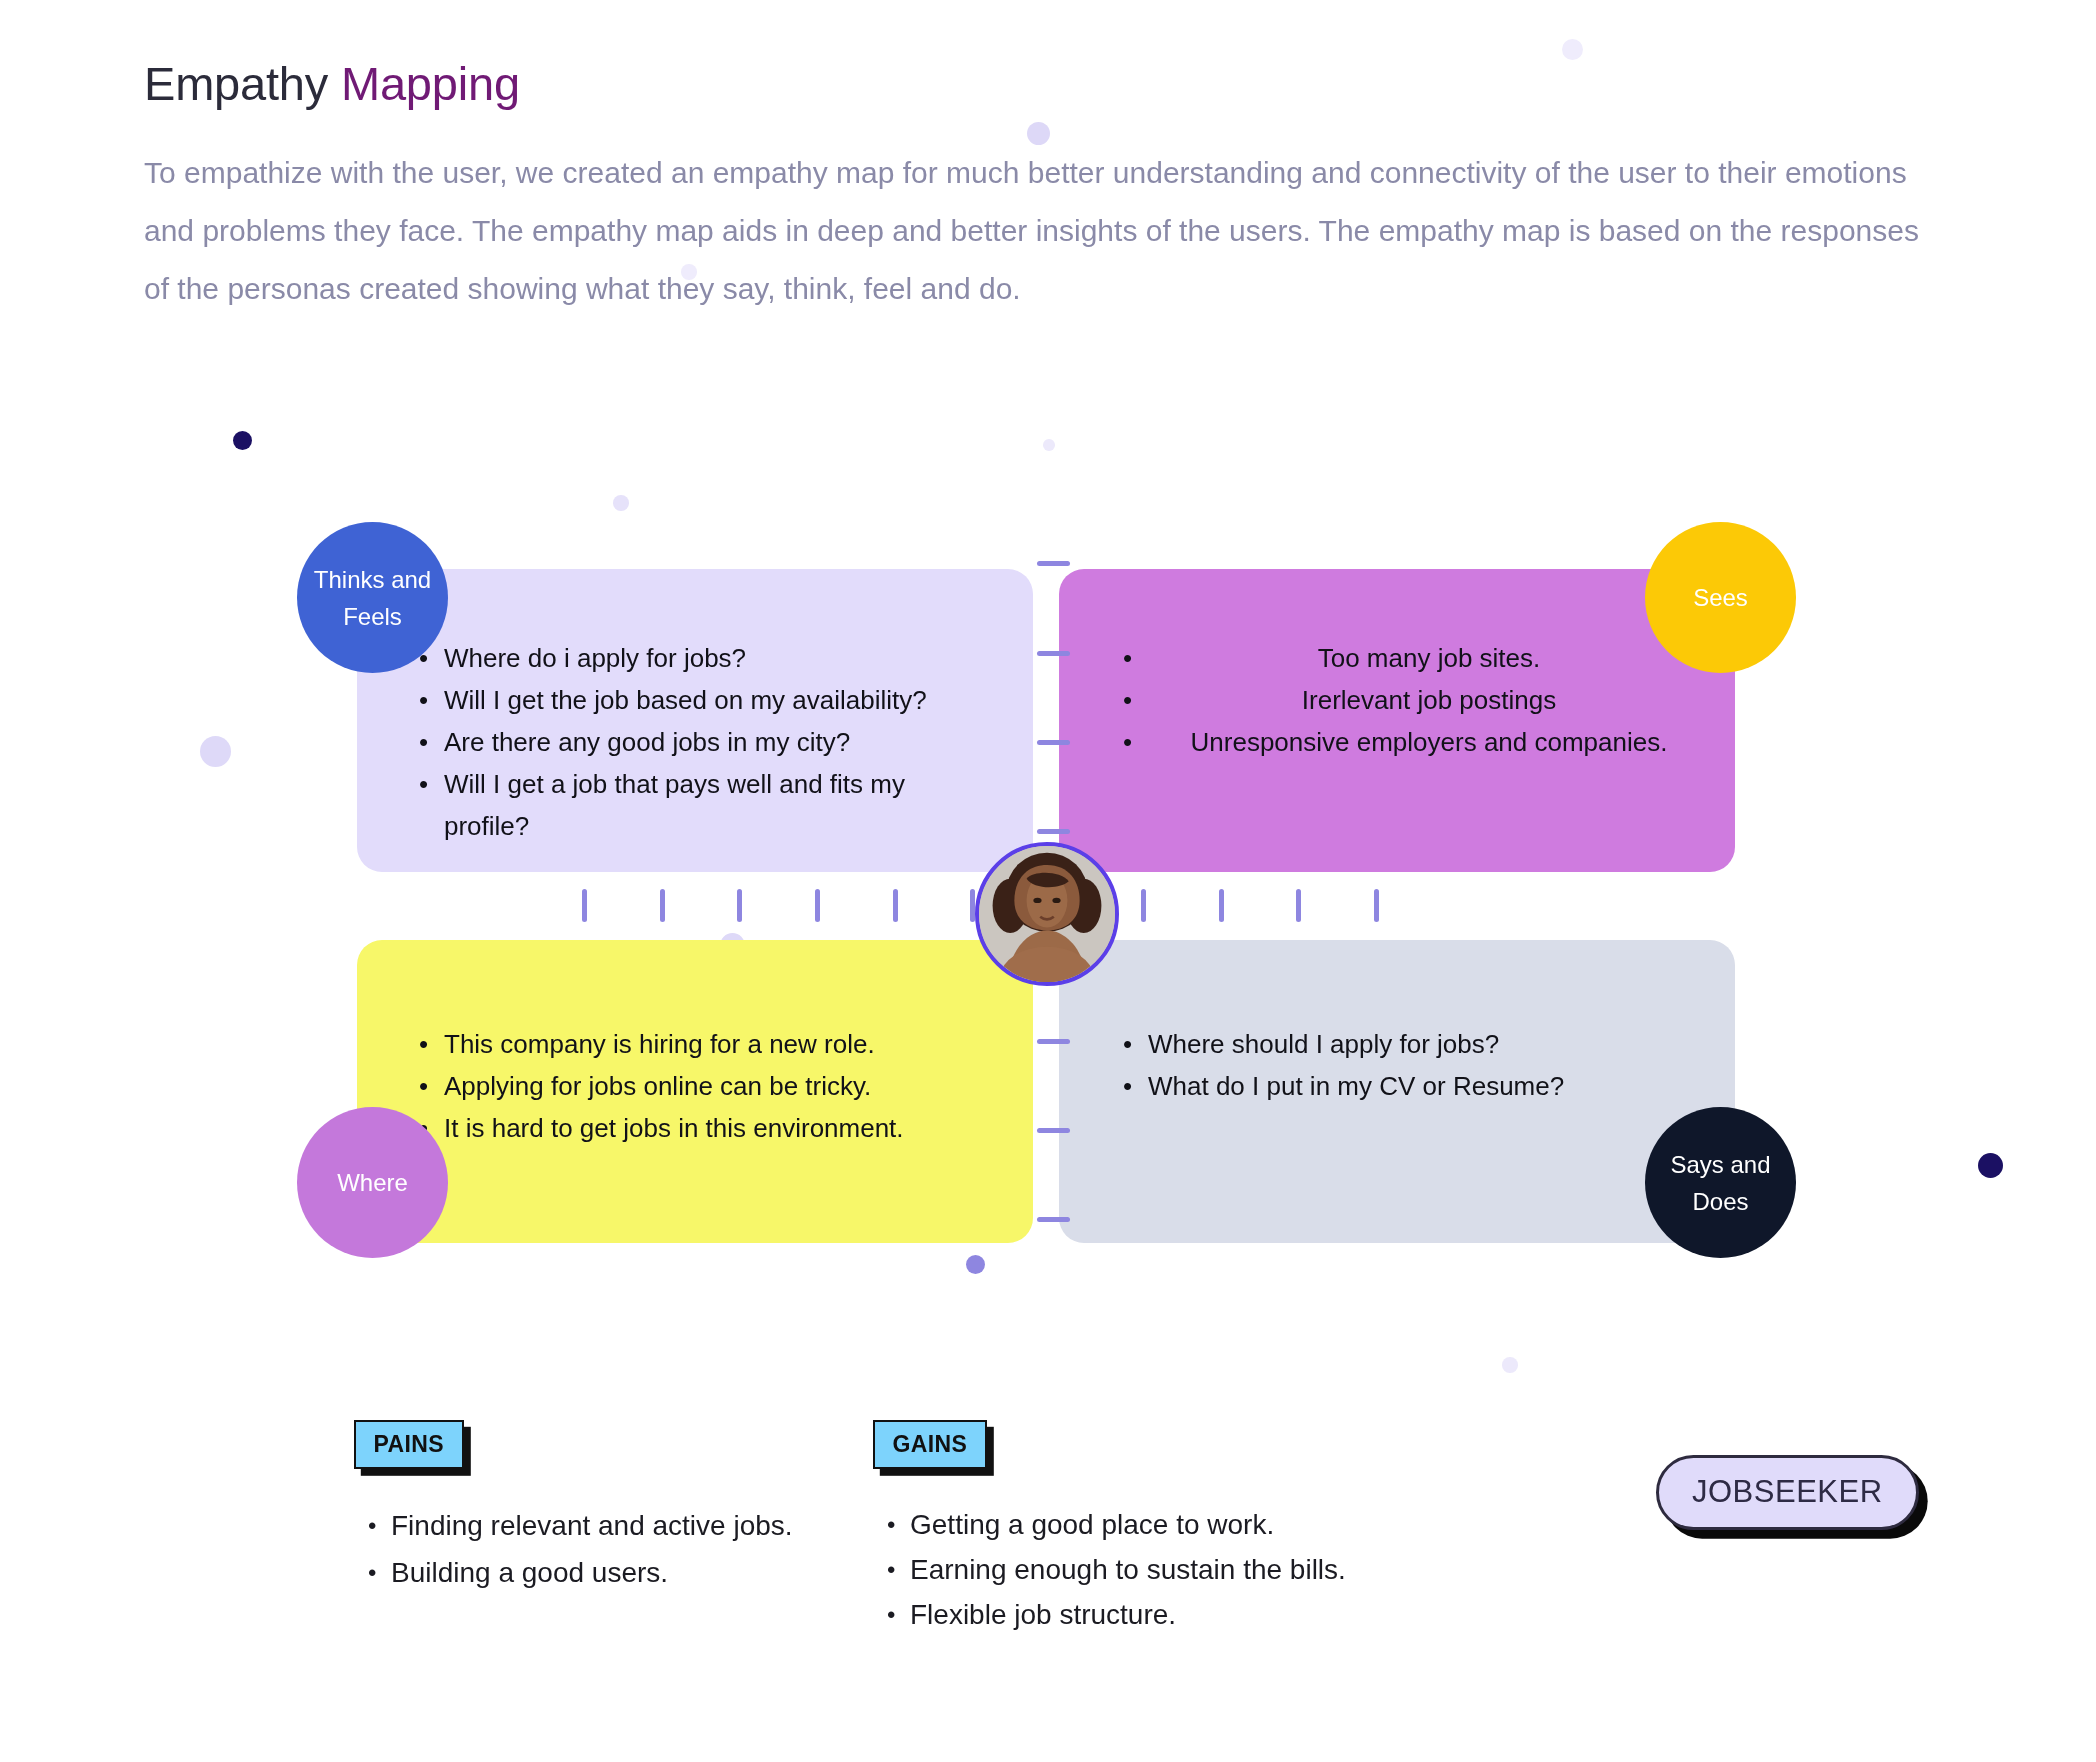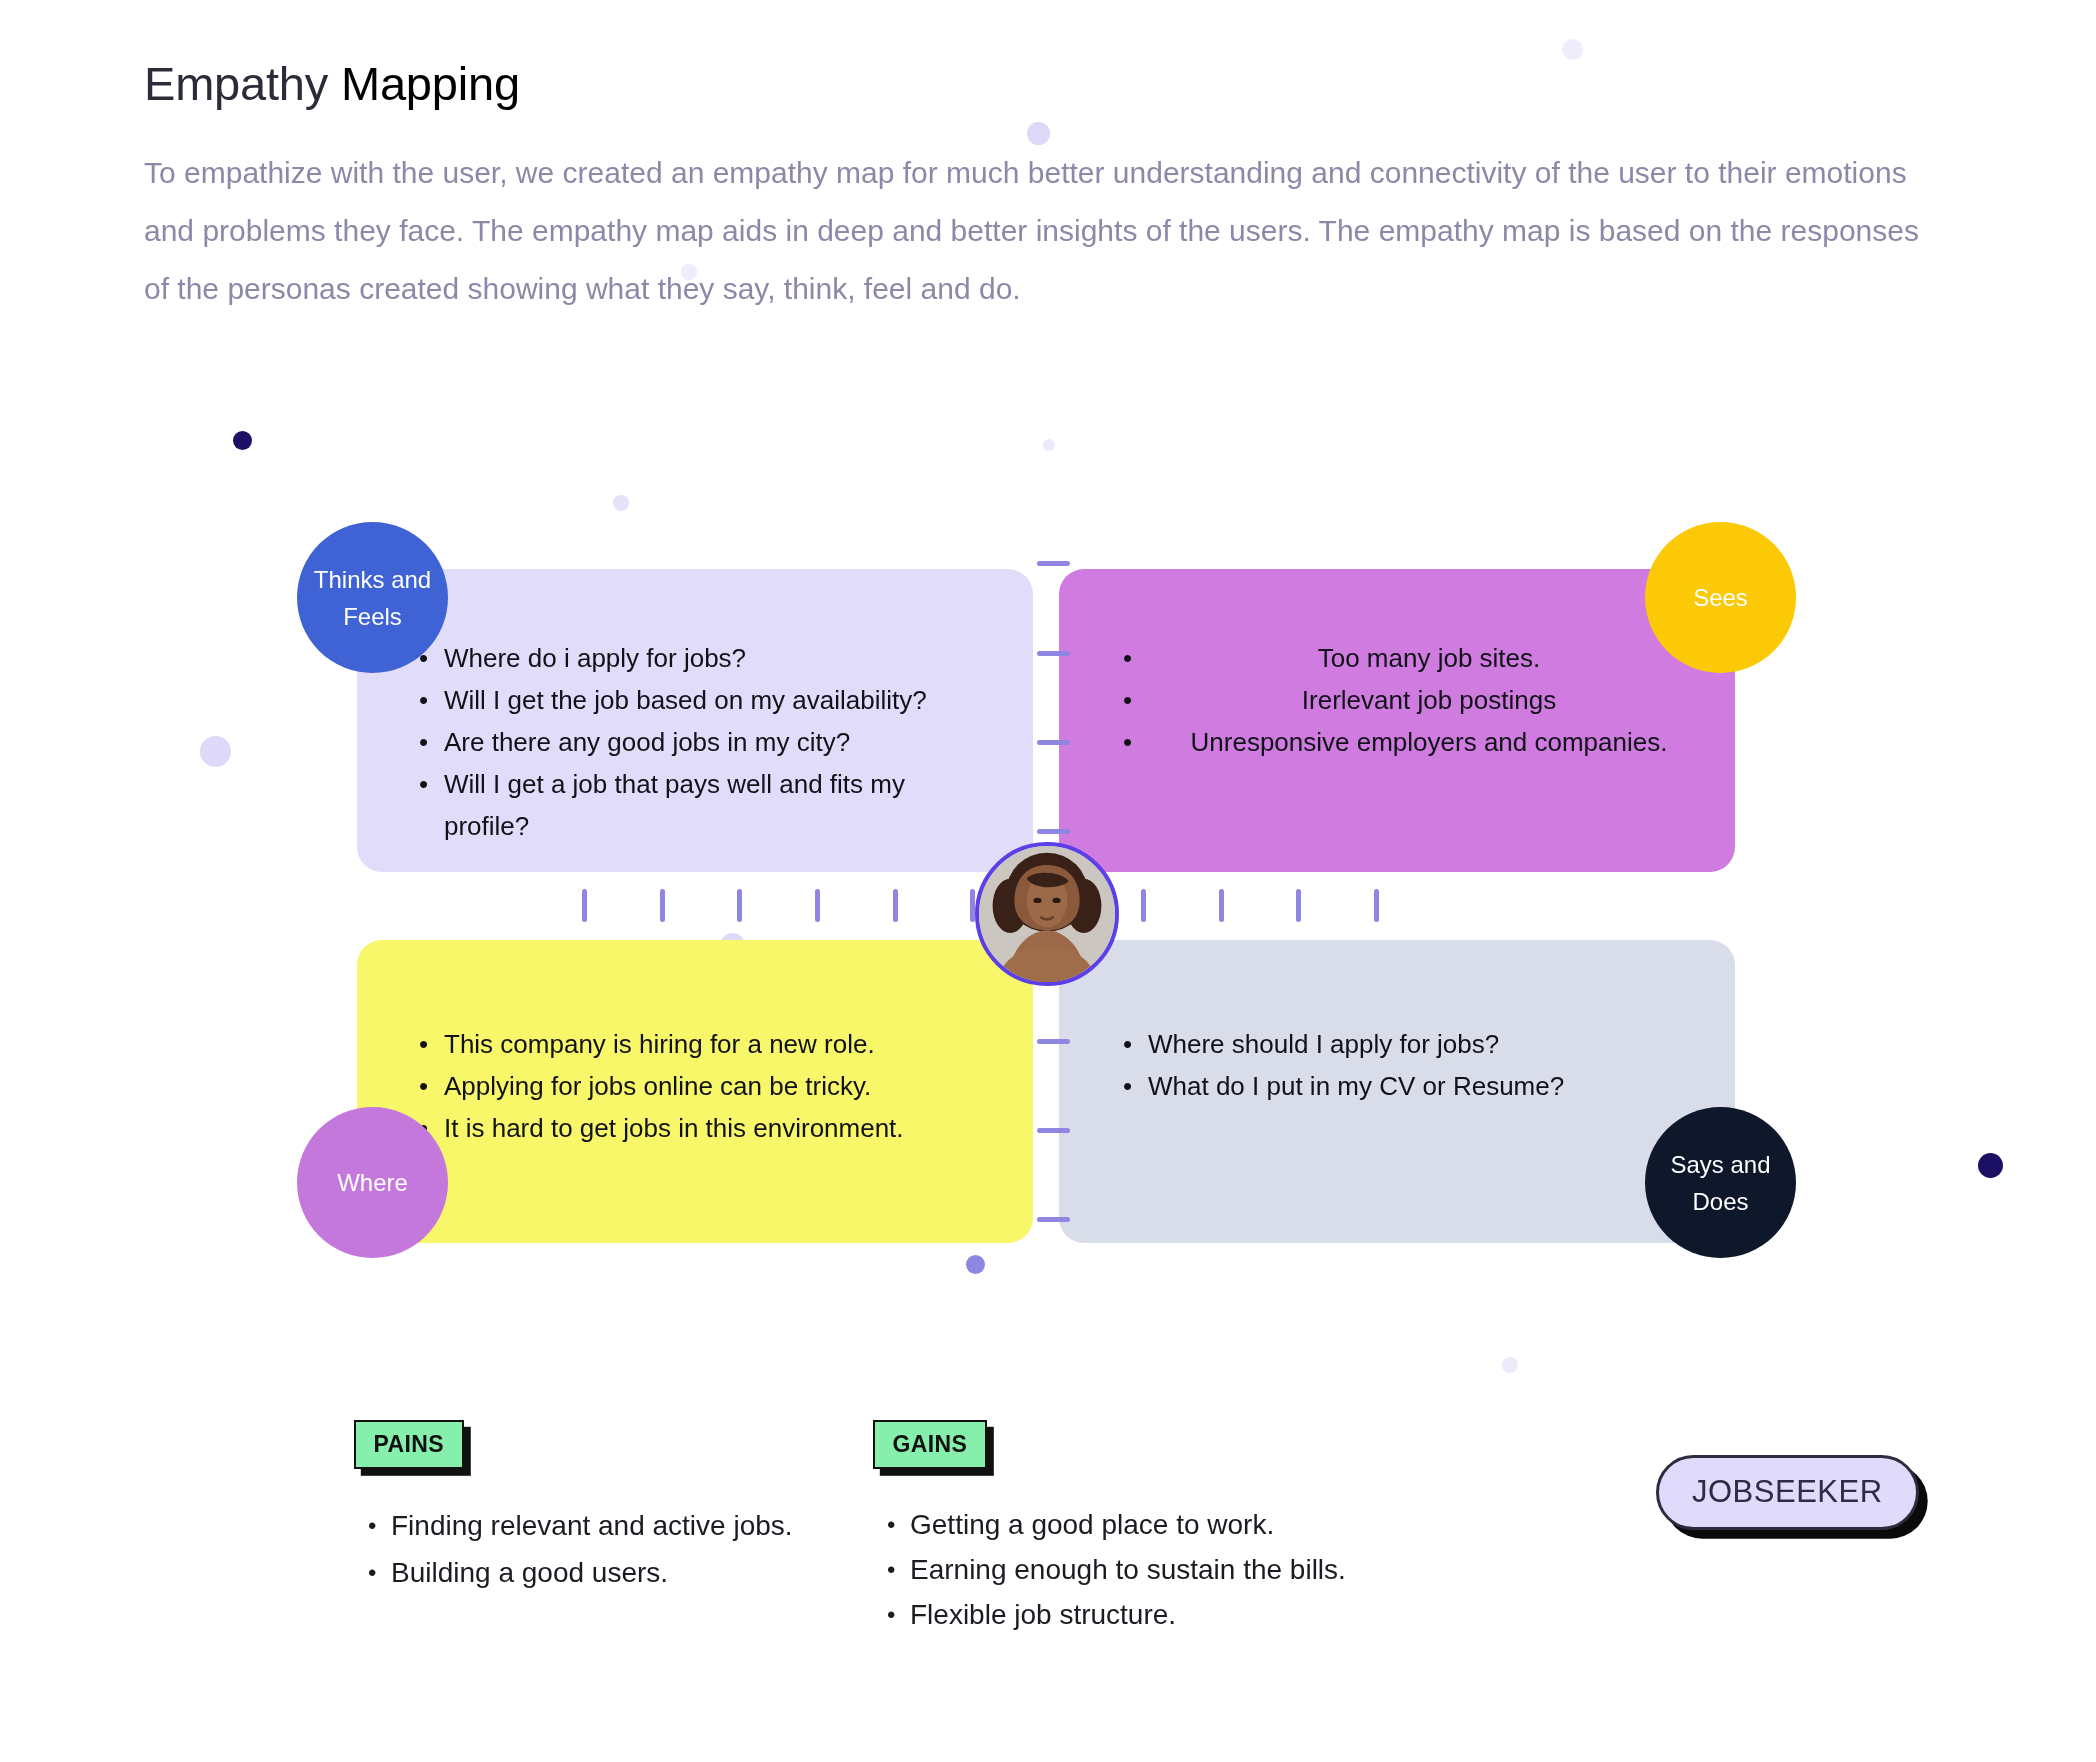--- a/index.html
+++ b/index.html
@@ -22,21 +22,21 @@
 
   
   #header { position: absolute; left: 144px; top: 56px; width: 1815px; }
   #page-title {
     font-size: 47px;
     font-weight: 400;
     letter-spacing: -0.2px;
     color: #2b2b3a;
     white-space: nowrap;
   }
-  #page-title .accent { color: #000000; }
+  #page-title .accent { color: #701a75; }
   #intro-paragraph {
     margin-top: 33px;
     font-size: 30px;
     line-height: 58px;
     color: #8a8aa8;
     width: 1776px;
     font-weight: 400;
   }
 
   
@@ -123,21 +123,21 @@
   }
   #center-avatar svg { display: block; width: 100%; height: 100%; }
 
   
   .pg-block { position: absolute; }
   #pains-block { left: 354px; top: 1420px; }
   #gains-block { left: 873px; top: 1420px; }
 
   .pg-badge {
     display: inline-block;
-    background: #86efac;
+    background: #7dd3fc;
     border: 2.9px solid #111111;
     box-shadow: 6.8px 6.8px 0 #111111;
     padding: 8.7px 17.5px 9.7px 17.5px;
     font-size: 23px;
     font-weight: 700;
     letter-spacing: 0.4px;
     color: #111111;
   }
   #pains-badge-wrap { width: 175px; }
   #gains-badge-wrap { width: 175px; }

